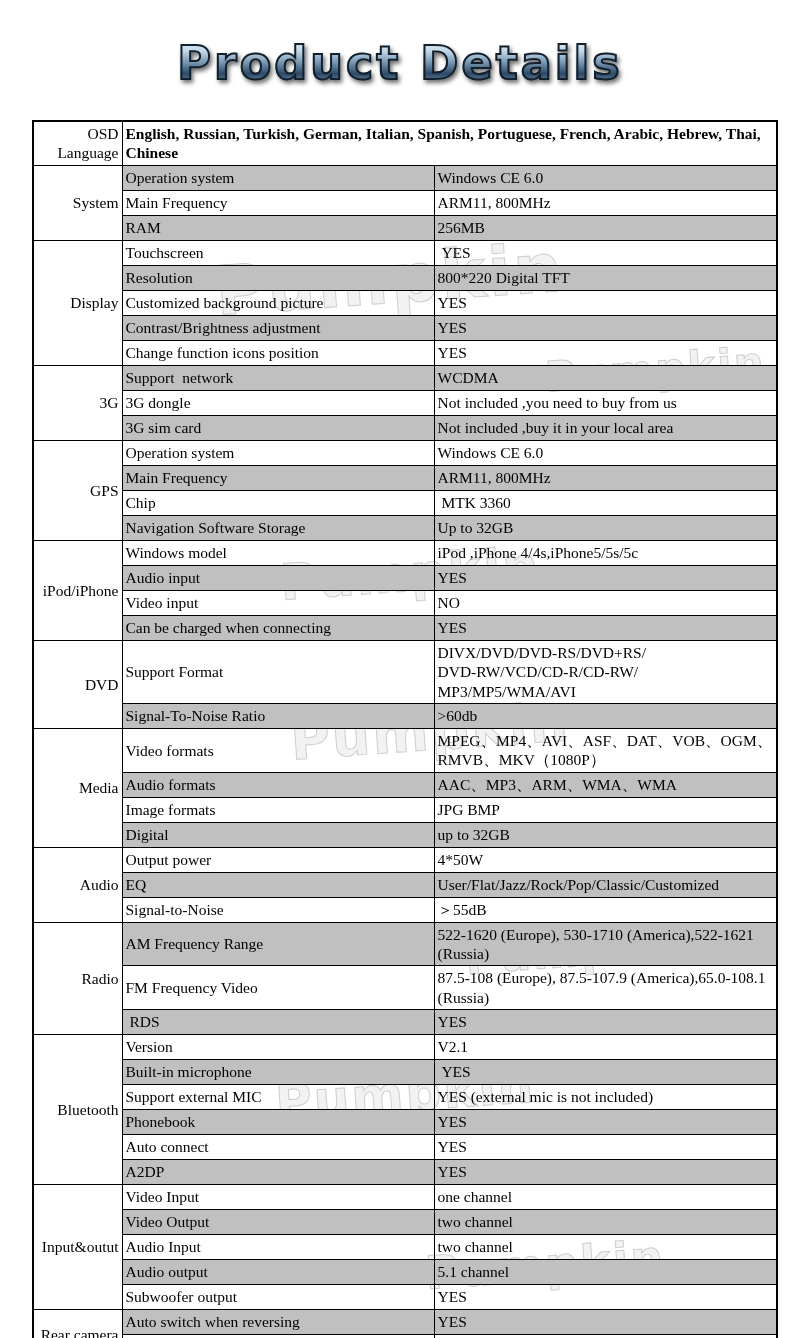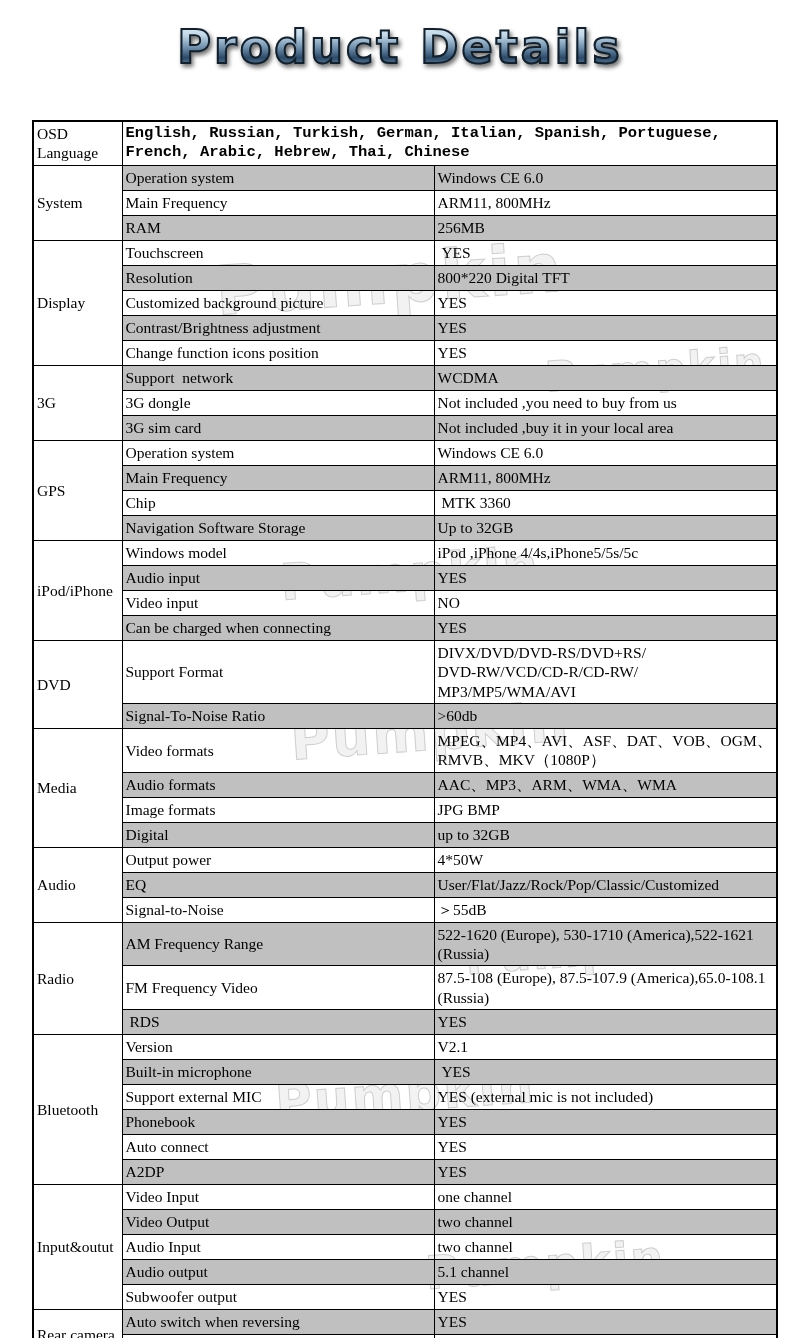--- a/index.html
+++ b/index.html
@@ -15,21 +15,21 @@
     font-family: "Liberation Serif", "DejaVu Serif", serif;
     color: #000;
   }
 
   
   .title {
     position: absolute;
     top: 20px;
     left: 0;
     right: 0;
-    margin: 0;
+    margin: 16px;
     text-align: center;
     font-family: "DejaVu Sans", sans-serif;
     font-weight: bold;
     font-size: 46px;
     letter-spacing: 3px;
     background: linear-gradient(180deg,
       #eaf4fc 0%, #c3d8e8 28%, #7493af 50%,
       #2c4a68 70%, #98b2c8 100%);
     -webkit-background-clip: text;
     background-clip: text;
@@ -68,30 +68,29 @@
     border: 1px solid #000;
     font-size: 15.5px;
     line-height: 1.25;
     padding: 2px 3px;
     height: 20px;
     vertical-align: middle;
     white-space: pre-wrap;
     word-wrap: break-word;
   }
   td.cat {
-    text-align: left;
+    text-align: right;
     background: #ffffff;
   }
   td.shade { background: #c0c0c0; }
   td.osd {
     font-weight: bold;
     font-size: 14.8px;
     white-space: nowrap;
     overflow: hidden;
-    font-family: Liberation Mono, monospace;
   }
 </style>
 </head>
 <body>
 
 <h1 class="title">Product Details</h1>
 
 <div id="wm-layer">
     <div class="wm" style="left: 215px; top: 240px; font-size: 68px; transform: rotate(-4deg);">Pumpkin</div>
     <div class="wm" style="left: 545px; top: 345px; font-size: 42px; transform: rotate(-4deg);">Pumpkin</div>

